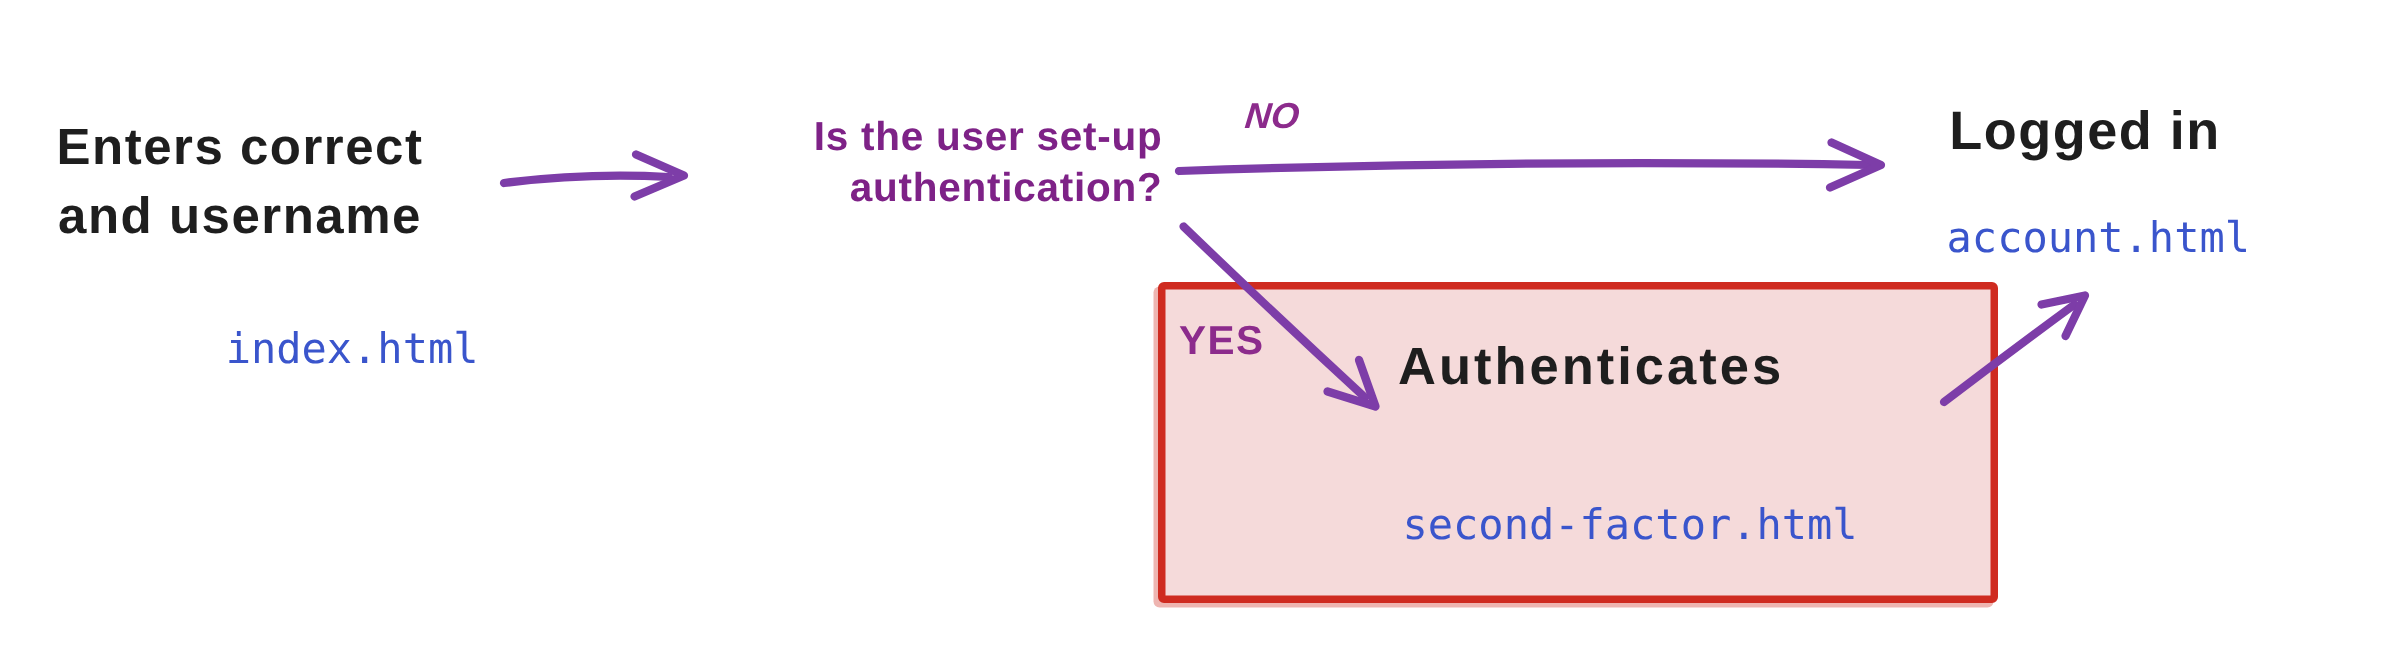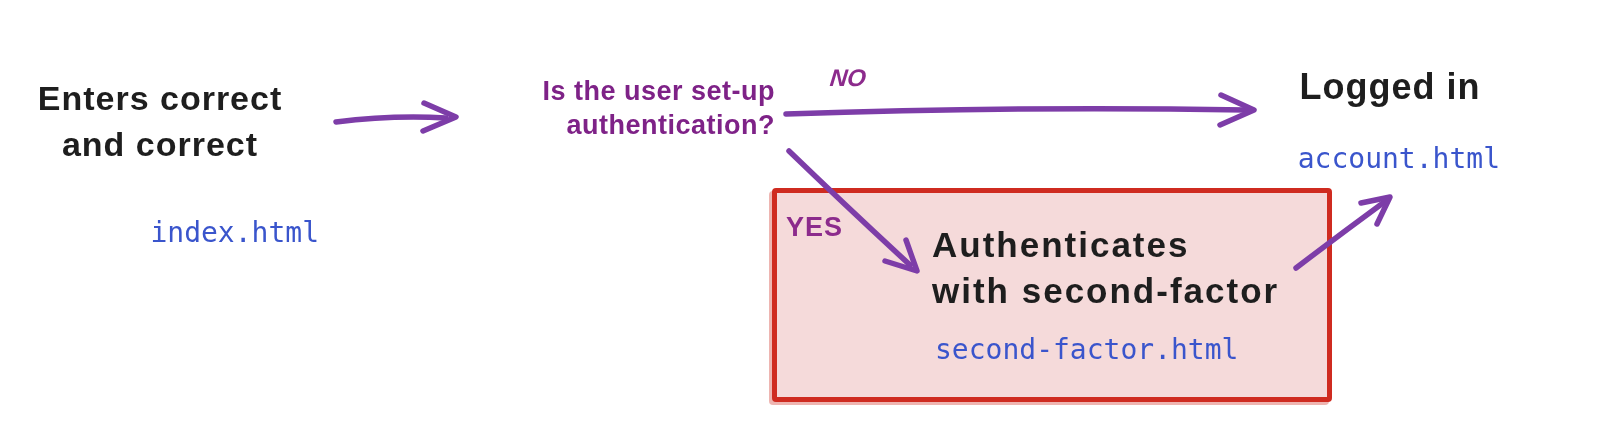--- a/index.html
+++ b/index.html
@@ -27,21 +27,21 @@
     left: 0; top: 0;
     z-index: 2;
   }
   .arrows path {
     fill: none;
     stroke: var(--arrow);
     stroke-width: 5.5;
     stroke-linecap: round;
     stroke-linejoin: round;
   }
-  .node { position: absolute; z-index: 3; color: var(--node-text); }
+  .node { position: absolute; z-index: 3; color: var(--node-text); text-align: right; }
   .hand { letter-spacing: 1px; }
   .start-node {
     left: 5px; top: 54px; width: 310px;
     text-align: center;
     font-size: 34px; line-height: 46px; font-weight: 600; margin-top: 21px;
   }
   .file {
     position: absolute; z-index: 3;
     font-family: "DejaVu Sans Mono", monospace;
     font-size: 28px;
@@ -113,37 +113,36 @@
       <path d="M906,240 L917,271 L885,261"></path>
     </g>
     <g>
       <path d="M1296,268 Q1338,236 1383,203"></path>
       <path d="M1361,203 L1390,197 L1377,224"></path>
     </g>
   </svg>
 
   <div class="node start-node hand">
     <div>Enters correct</div>
-    <div>and correct</div>
+    <div>and username</div>
   </div>
   <div class="file start-file">index.html</div>
 
   <div class="node decision-node">
     <div>Is the user set-up</div>
     <div>authentication?</div>
   </div>
 
   <div class="edge-label no-label">NO</div>
 
   <div class="box"></div>
 
   <div class="edge-label yes-label">YES</div>
 
   <div class="node sf-text hand">
     <div>Authenticates</div>
-    <div>with second-factor</div>
   </div>
   <div class="file sf-file">second-factor.html</div>
 
   <div class="node logged-node hand">Logged in</div>
   <div class="file logged-file">account.html</div>
 
 </div>
 
 </body></html>

